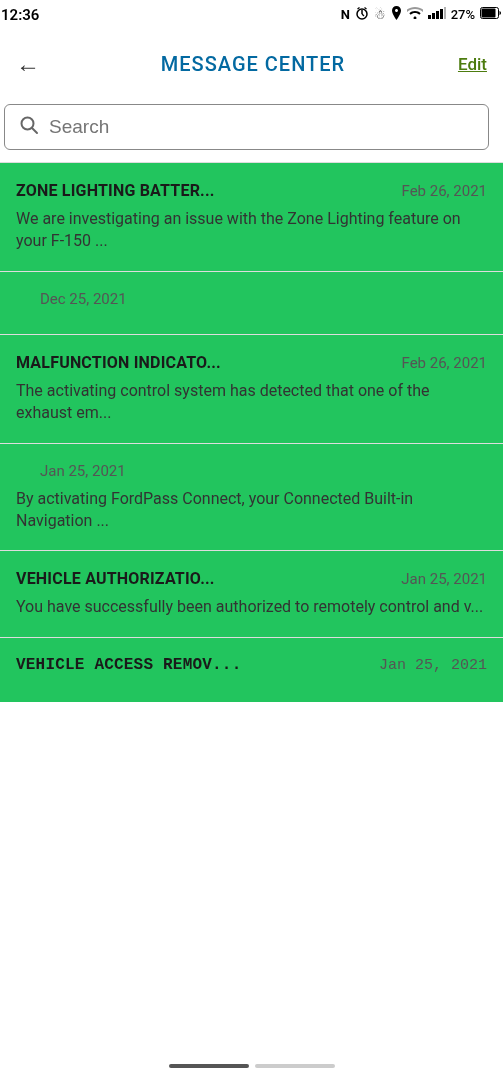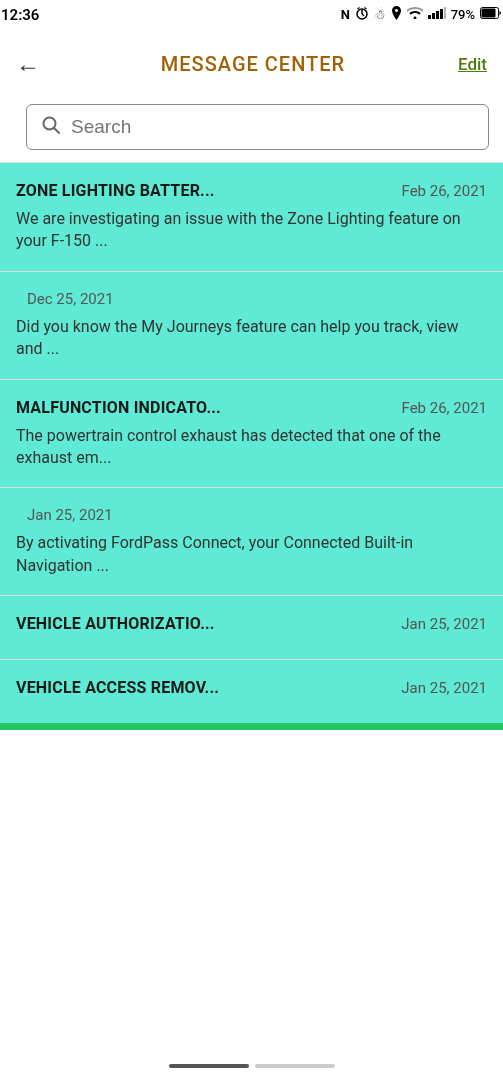--- a/index.html
+++ b/index.html
@@ -60,35 +60,35 @@
       color: #333;
       cursor: pointer;
       padding: 4px 8px 4px 0;
       text-decoration: none;
     }
 
     .header-title {
       font-size: 20px;
       font-weight: 500;
       letter-spacing: 1px;
-      color: #a16207;
+      color: #0369a1;
       text-transform: uppercase;
     }
 
     .edit-button {
       font-size: 17px;
       font-weight: 500;
       color: #4d7c0f;
       text-decoration: underline;
       cursor: pointer;
     }
 
     
     .search-container {
-      padding: 8px 14px 12px 26px;
+      padding: 8px 14px 12px 4px;
       background: #fff;
     }
 
     .search-box {
       display: flex;
       align-items: center;
       border: 1.5px solid #888;
       border-radius: 6px;
       padding: 10px 14px;
       background: #fff;
@@ -104,31 +104,32 @@
       border: none;
       outline: none;
       font-size: 19px;
       color: #999;
       width: 100%;
       background: transparent;
     }
 
     
     .message-list {
-      background: #5eead4;
+      background: #22c55e;
     }
 
     .message-item {
       padding: 18px 16px 18px 16px;
       border-top: 1px solid #ddd;
       cursor: pointer;
     }
 
     .message-item:last-child {
-      border-bottom: 7px solid #22c55e;
+      border-bottom: 2px solid #22c55e;
+      font-family: Liberation Mono, monospace;
     }
 
     .message-header {
       display: flex;
       justify-content: space-between;
       align-items: baseline;
       margin-bottom: 8px;
     }
 
     .message-title {
@@ -136,21 +137,21 @@
       font-weight: 700;
       color: #1a1a1a;
       text-transform: uppercase;
       letter-spacing: 0.2px;
     }
 
     .message-date {
       font-size: 15px;
       color: #555;
       white-space: nowrap;
-      margin-left: 11px;
+      margin-left: 24px;
     }
 
     .message-preview {
       font-size: 16px;
       color: #333;
       line-height: 1.4;
     }
 
     
     .bottom-bar {
@@ -212,21 +213,21 @@
 
     <span>
       <svg width="18" height="12" viewBox="0 0 18 12" fill="none" xmlns="http://www.w3.org/2000/svg">
         <rect x="0" y="8" width="3" height="4" fill="#000"></rect>
         <rect x="4" y="6" width="3" height="6" fill="#000"></rect>
         <rect x="8" y="4" width="3" height="8" fill="#000"></rect>
         <rect x="12" y="2" width="3" height="10" fill="#000"></rect>
         <rect x="16" y="0" width="2" height="12" fill="#000" opacity="0.3"></rect>
       </svg>
     </span>
-    <span class="battery-text">79%</span>
+    <span class="battery-text">27%</span>
 
     <span>
       <svg width="22" height="12" viewBox="0 0 22 12" fill="none" xmlns="http://www.w3.org/2000/svg">
         <rect x="0.5" y="0.5" width="18" height="11" rx="2" stroke="#000" stroke-width="1"></rect>
         <rect x="1.5" y="1.5" width="14" height="9" rx="1" fill="#000"></rect>
         <path d="M19.5 4V8C20.3 7.7 21 6.9 21 6C21 5.1 20.3 4.3 19.5 4Z" fill="#000"></path>
       </svg>
     </span>
   </div>
 </div>
@@ -256,43 +257,43 @@
       <span class="message-title">ZONE LIGHTING BATTER...</span>
       <span class="message-date">Feb 26, 2021</span>
     </div>
     <div class="message-preview">We are investigating an issue with the Zone Lighting feature on your F-150 ...</div>
   </div>
 
   <div class="message-item">
     <div class="message-header">
       <span class="message-date">Dec 25, 2021</span>
     </div>
-    <div class="message-preview">Did you know the My Journeys feature can help you track, view and ...</div>
   </div>
 
   <div class="message-item">
     <div class="message-header">
       <span class="message-title">MALFUNCTION INDICATO...</span>
       <span class="message-date">Feb 26, 2021</span>
     </div>
-    <div class="message-preview">The powertrain control exhaust has detected that one of the exhaust em...</div>
+    <div class="message-preview">The activating control system has detected that one of the exhaust em...</div>
   </div>
 
   <div class="message-item">
     <div class="message-header">
       <span class="message-date">Jan 25, 2021</span>
     </div>
     <div class="message-preview">By activating FordPass Connect, your Connected Built-in Navigation ...</div>
   </div>
 
   <div class="message-item">
     <div class="message-header">
       <span class="message-title">VEHICLE AUTHORIZATIO...</span>
       <span class="message-date">Jan 25, 2021</span>
     </div>
+    <div class="message-preview">You have successfully been authorized to remotely control and v...</div>
   </div>
 
   <div class="message-item">
     <div class="message-header">
       <span class="message-title">VEHICLE ACCESS REMOV...</span>
       <span class="message-date">Jan 25, 2021</span>
     </div>
   </div>
 
 </div>

